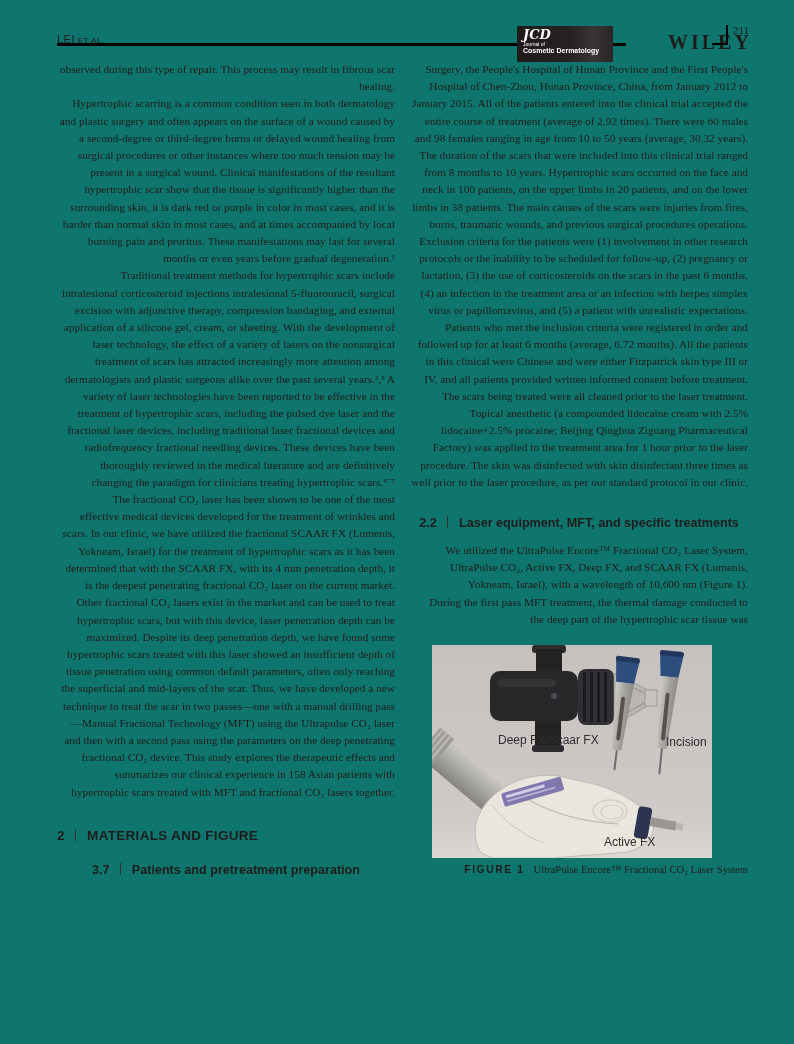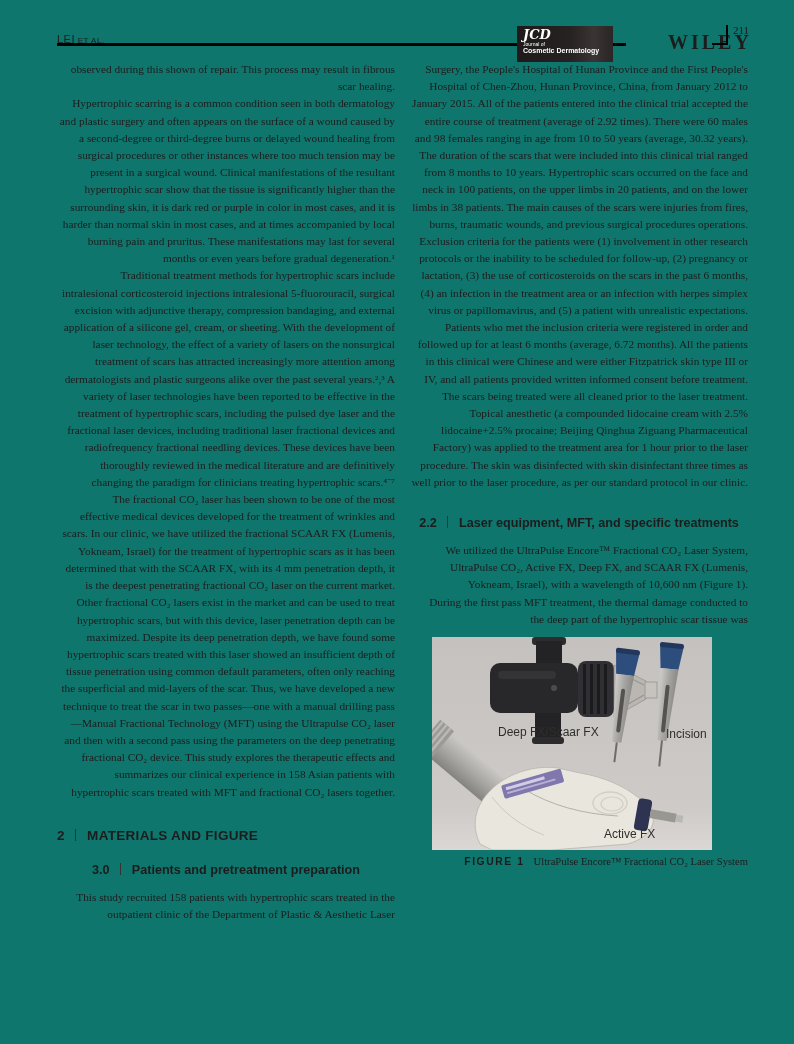--- a/index.html
+++ b/index.html
@@ -34,21 +34,21 @@
 
   h2.sec{font-family:"Liberation Sans",sans-serif;font-size:13.5px;font-weight:bold;
          letter-spacing:.3px;margin:26px 0 0 0;text-align:left;line-height:17px;}
   h3.subsec{font-family:"Liberation Sans",sans-serif;font-size:12.6px;font-weight:bold;
             margin:18px 0 0 0;text-align:center;line-height:17px;}
   .after-head{margin-top:10px !important;}
   .bar-sep{display:inline-block;width:1.3px;height:12px;background:#333;
            margin:0 11px 0 10px;vertical-align:-1px;}
 
   
-  .figure-wrap{margin:9px 0 0 22px;width:248px;}
+  .figure-wrap{margin:17px 0 0 22px;width:248px;}
   .fig-caption{margin:13px 0 0 0;text-align:left;font-size:10.6px;line-height:14px;
                font-family:"Liberation Serif",serif;}
   .fig-caption .cap-label{font-family:"Liberation Sans",sans-serif;font-weight:bold;
                           letter-spacing:1.6px;font-size:10.3px;margin-right:9px;}
 </style>
 </head>
 <body>
 
 <div class="page">
 
@@ -62,34 +62,33 @@
     <div class="logo-line1">Journal of</div>
     <div class="logo-line2">Cosmetic Dermatology</div>
   </div>
   <div class="logo-dash"></div>
   <div class="publisher">WILEY</div>
   <div class="pageno-dash"></div>
   <div class="pageno-bar"></div>
   <div class="page-number">211</div>
 
   <div class="col col-left">
-    <p>observed during this shown of repair. This process may result in fibrous scar healing.</p>
+    <p>observed during this type of repair. This process may result in fibrous scar healing.</p>
     <p class="ind">Hypertrophic scarring is a common condition seen in both dermatology and plastic surgery and often appears on the surface of a wound caused by a second-degree or third-degree burns or delayed wound healing from surgical procedures or other instances where too much tension may be present in a surgical wound. Clinical manifestations of the resultant hypertrophic scar show that the tissue is significantly higher than the surrounding skin, it is dark red or purple in color in most cases, and it is harder than normal skin in most cases, and at times accompanied by local burning pain and pruritus. These manifestations may last for several months or even years before gradual degeneration.¹</p>
     <p class="ind">Traditional treatment methods for hypertrophic scars include intralesional corticosteroid injections intralesional 5-fluorouracil, surgical excision with adjunctive therapy, compression bandaging, and external application of a silicone gel, cream, or sheeting. With the development of laser technology, the effect of a variety of lasers on the nonsurgical treatment of scars has attracted increasingly more attention among dermatologists and plastic surgeons alike over the past several years.²,³ A variety of laser technologies have been reported to be effective in the treatment of hypertrophic scars, including the pulsed dye laser and the fractional laser devices, including traditional laser fractional devices and radiofrequency fractional needling devices. These devices have been thoroughly reviewed in the medical literature and are definitively changing the paradigm for clinicians treating hypertrophic scars.⁴⁻⁷</p>
     <p class="ind">The fractional CO₂ laser has been shown to be one of the most effective medical devices developed for the treatment of wrinkles and scars. In our clinic, we have utilized the fractional SCAAR FX (Lumenis, Yokneam, Israel) for the treatment of hypertrophic scars as it has been determined that with the SCAAR FX, with its 4 mm penetration depth, it is the deepest penetrating fractional CO₂ laser on the current market. Other fractional CO₂ lasers exist in the market and can be used to treat hypertrophic scars, but with this device, laser penetration depth can be maximized. Despite its deep penetration depth, we have found some hypertrophic scars treated with this laser showed an insufficient depth of tissue penetration using common default parameters, often only reaching the superficial and mid-layers of the scar. Thus, we have developed a new technique to treat the scar in two passes—one with a manual drilling pass—Manual Fractional Technology (MFT) using the Ultrapulse CO₂ laser and then with a second pass using the parameters on the deep penetrating fractional CO₂ device. This study explores the therapeutic effects and summarizes our clinical experience in 158 Asian patients with hypertrophic scars treated with MFT and fractional CO₂ lasers together.</p>
 
     <h2 class="sec">
       <span>2</span><span class="bar-sep"></span><span>MATERIALS AND FIGURE</span>
     </h2>
 
     <h3 class="subsec">
-      <span>3.0</span><span class="bar-sep"></span><span>Patients and pretreatment preparation</span>
+      <span>3.7</span><span class="bar-sep"></span><span>Patients and pretreatment preparation</span>
     </h3>
 
-    <p class="after-head">This study recruited 158 patients with hypertrophic scars treated in the outpatient clinic of the Department of Plastic &amp; Aesthetic Laser</p>
   </div>
 
   <div class="col col-right">
     <p>Surgery, the People's Hospital of Hunan Province and the First People's Hospital of Chen-Zhou, Hunan Province, China, from January 2012 to January 2015. All of the patients entered into the clinical trial accepted the entire course of treatment (average of 2.92 times). There were 60 males and 98 females ranging in age from 10 to 50 years (average, 30.32 years). The duration of the scars that were included into this clinical trial ranged from 8 months to 10 years. Hypertrophic scars occurred on the face and neck in 100 patients, on the upper limbs in 20 patients, and on the lower limbs in 38 patients. The main causes of the scars were injuries from fires, burns, traumatic wounds, and previous surgical procedures operations. Exclusion criteria for the patients were (1) involvement in other research protocols or the inability to be scheduled for follow-up, (2) pregnancy or lactation, (3) the use of corticosteroids on the scars in the past 6 months, (4) an infection in the treatment area or an infection with herpes simplex virus or papillomavirus, and (5) a patient with unrealistic expectations.</p>
     <p class="ind">Patients who met the inclusion criteria were registered in order and followed up for at least 6 months (average, 6.72 months). All the patients in this clinical were Chinese and were either Fitzpatrick skin type III or IV, and all patients provided written informed consent before treatment.</p>
     <p class="ind">The scars being treated were all cleaned prior to the laser treatment. Topical anesthetic (a compounded lidocaine cream with 2.5% lidocaine+2.5% procaine; Beijing Qinghua Ziguang Pharmaceutical Factory) was applied to the treatment area for 1 hour prior to the laser procedure. The skin was disinfected with skin disinfectant three times as well prior to the laser procedure, as per our standard protocol in our clinic.</p>
 
     <h3 class="subsec" style="margin-top:24px;">
       <span>2.2</span><span class="bar-sep"></span><span>Laser equipment, MFT, and specific treatments</span>
     </h3>

